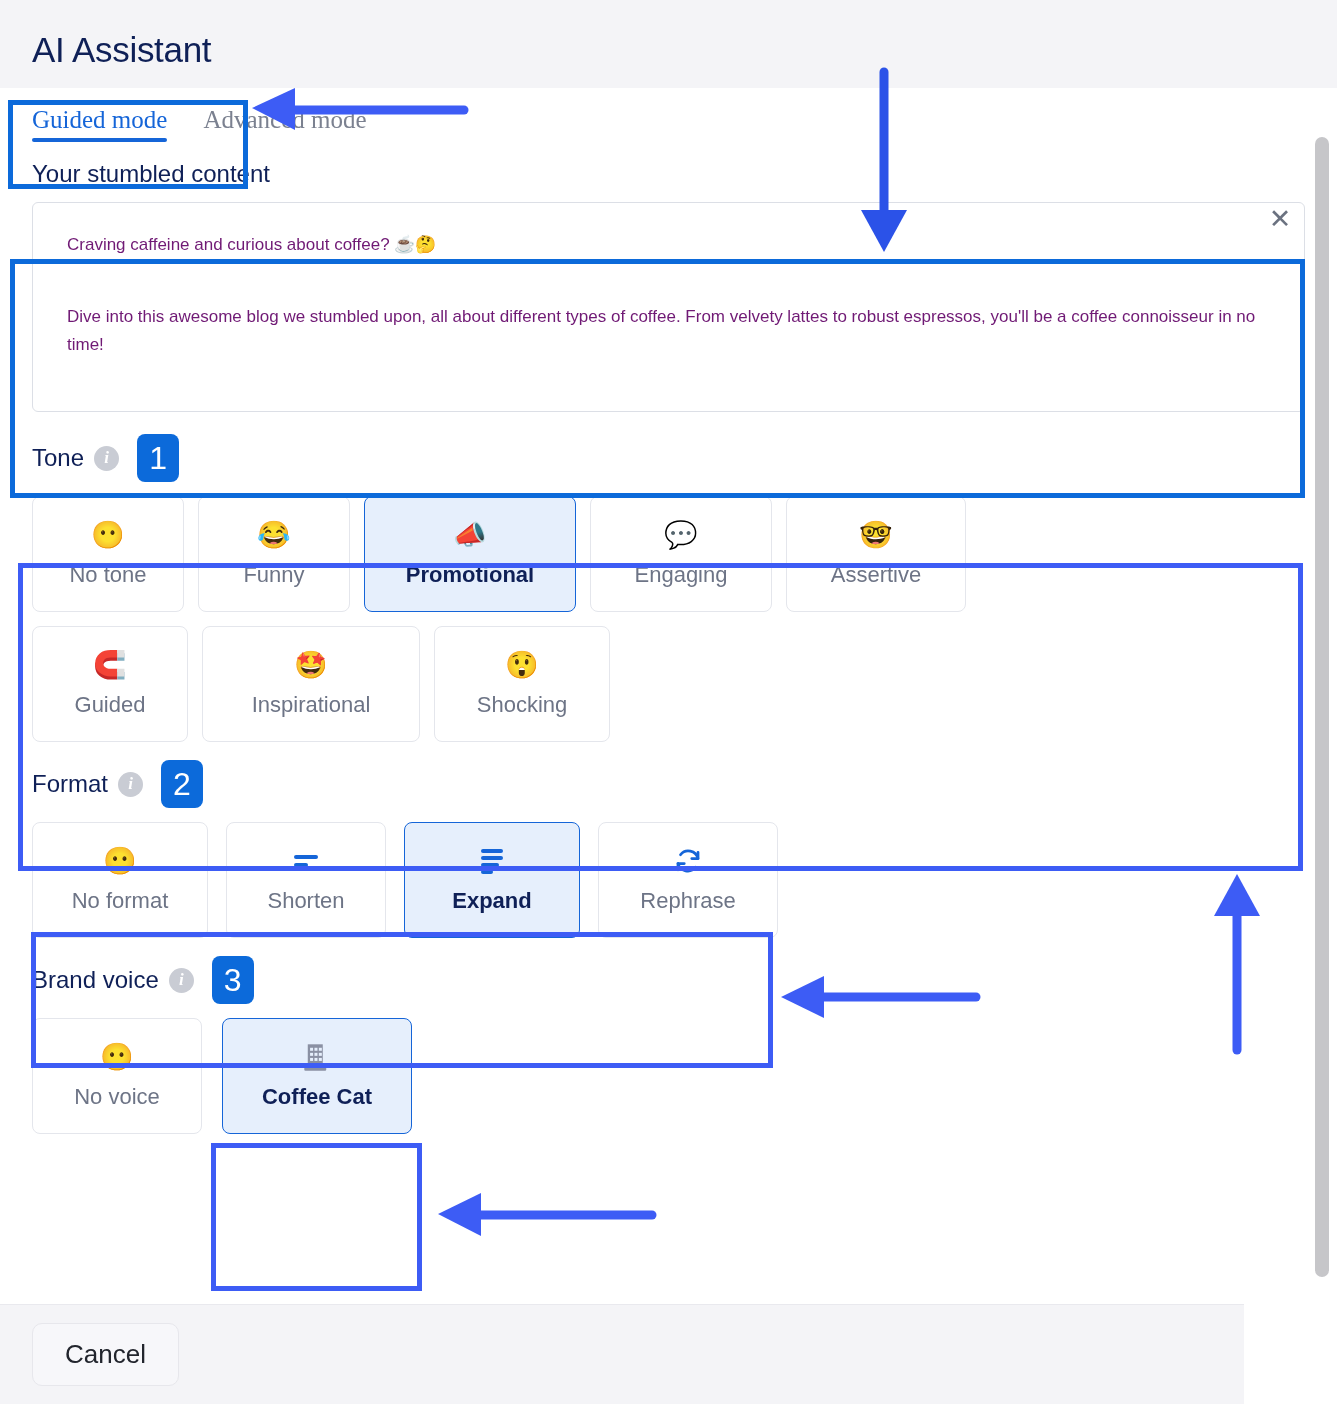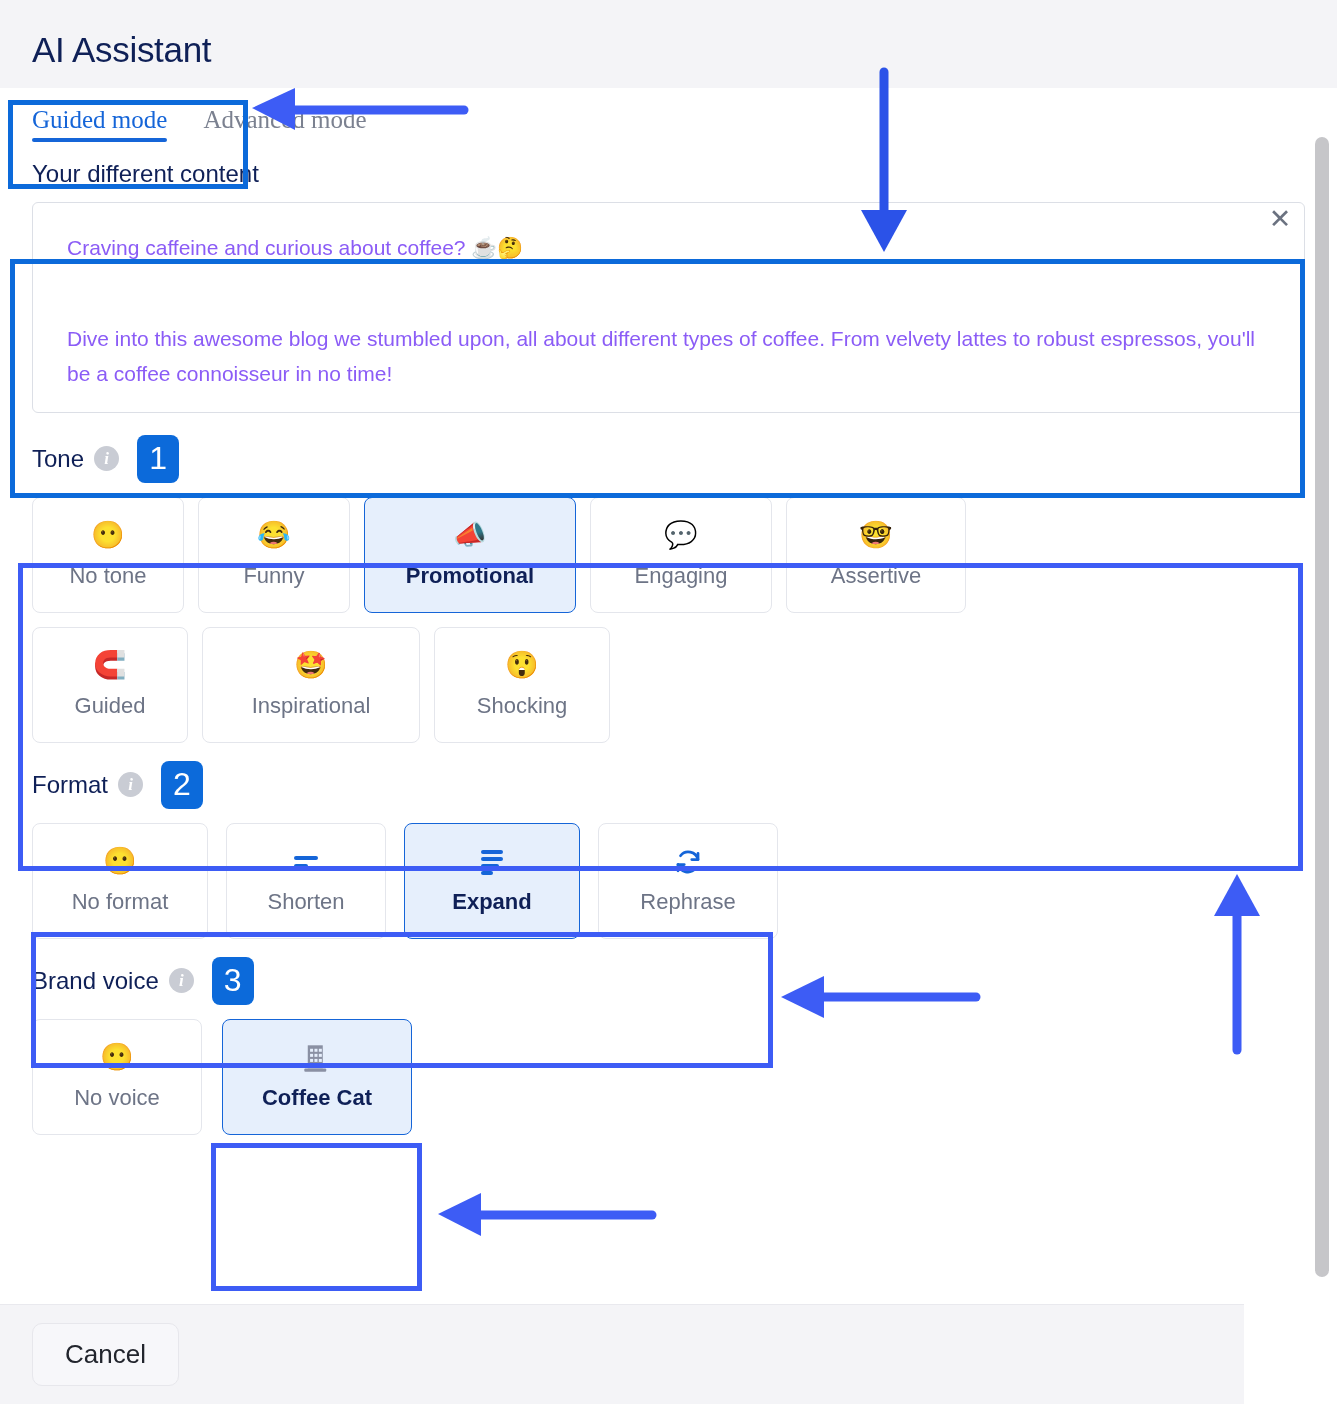--- a/index.html
+++ b/index.html
@@ -55,23 +55,23 @@
   
   .textarea-wrap {
     position:relative; margin:0 32px;
   }
   .textarea-box {
     border:1px solid #dcdfe6; border-radius:6px;
     min-height:210px; padding:28px 34px 20px 34px;
     background:#fff;
   }
   .textarea-box p {
-    margin:0; font-size:21px; line-height:1.66; color:#8b5cf6;
-  }
-  .textarea-box p.gap { margin-top:56px; }
+    margin:0; font-size:17px; line-height:1.66; color:#701a75;
+  }
+  .textarea-box p.gap { margin-top:44px; }
   .close-x {
     position:absolute; top:2px; right:10px;
     width:30px; height:30px; cursor:pointer;
     color:#6b7280; font-size:27px; line-height:30px;
     text-align:center; font-weight:300;
   }
 
   
   .opt-section { margin-top:22px; }
   .opt-grid { display:flex; flex-wrap:wrap; gap:14px; padding:14px 32px 10px 32px; }
@@ -147,21 +147,21 @@
     <div class="tabs">
       <button class="tab active">
         <span>Guided mode</span>
       </button>
       <button class="tab">
         <span>Advanced mode</span>
       </button>
     </div>
 
     <div class="section-label" id="original-label">
-      <span>Your different content</span>
+      <span>Your stumbled content</span>
     </div>
 
     <div class="textarea-wrap">
       <div class="textarea-box">
         <p>Craving caffeine and curious about coffee? ☕🤔</p>
         <p class="gap">Dive into this awesome blog we stumbled upon, all about different types of coffee. From velvety lattes to robust espressos, you'll be a coffee connoisseur in no time!</p>
       </div>
       <div class="close-x">✕</div>
     </div>
 

